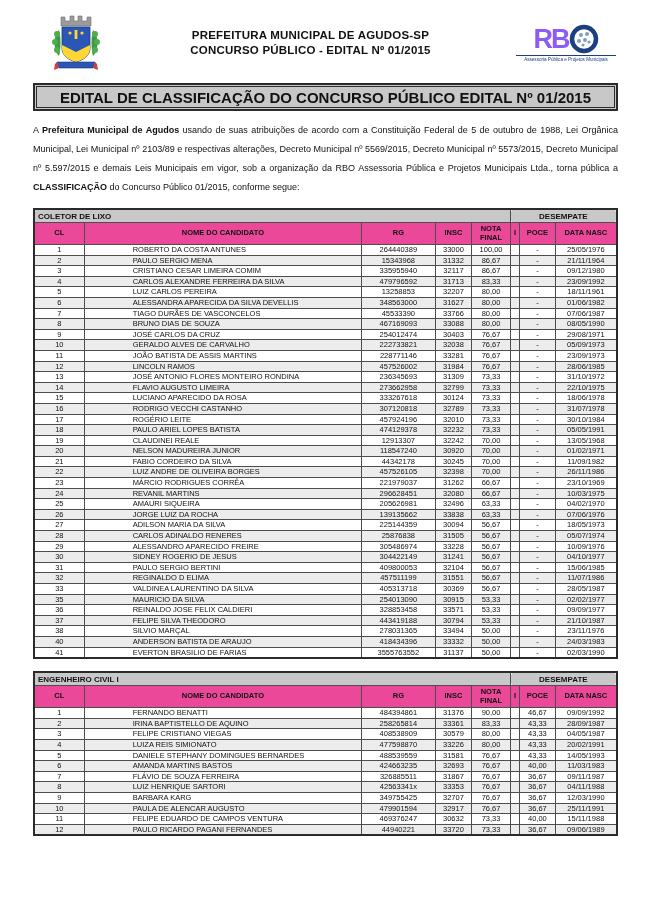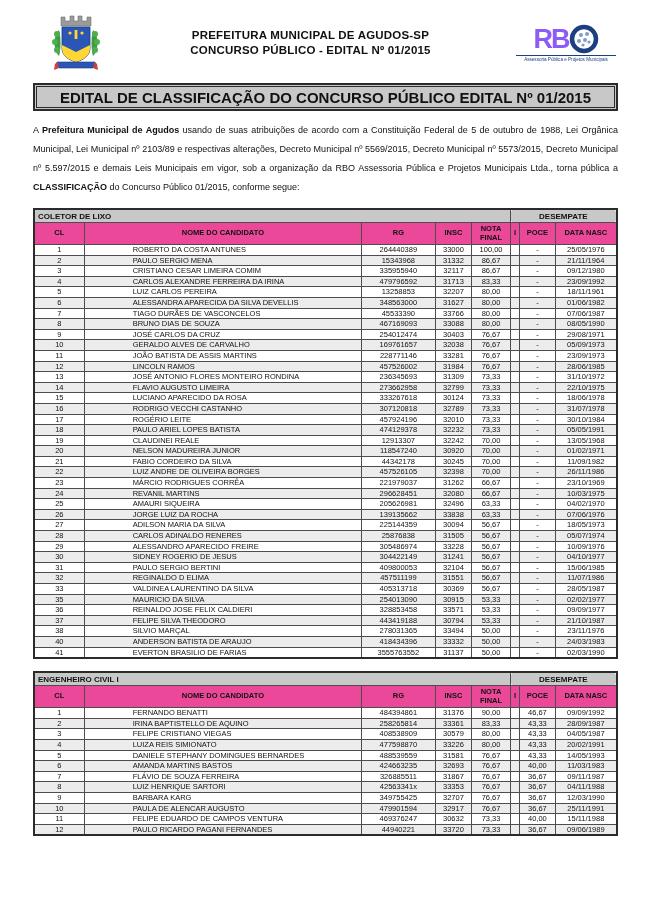--- a/index.html
+++ b/index.html
@@ -146,21 +146,21 @@
           <td class="c-nome">CRISTIANO CESAR LIMEIRA COMIM</td>
           <td class="c-rg">335955940</td>
           <td class="c-insc">32117</td>
           <td class="c-nota-final">86,67</td>
           <td class="c-i"></td>
           <td class="c-poce">-</td>
           <td class="c-data-nasc">09/12/1980</td>
         </tr>
         <tr>
           <td class="c-cl">4</td>
-          <td class="c-nome">CARLOS ALEXANDRE FERREIRA DA IRINA</td>
+          <td class="c-nome">CARLOS ALEXANDRE FERREIRA DA SILVA</td>
           <td class="c-rg">479796592</td>
           <td class="c-insc">31713</td>
           <td class="c-nota-final">83,33</td>
           <td class="c-i"></td>
           <td class="c-poce">-</td>
           <td class="c-data-nasc">23/09/1992</td>
         </tr>
         <tr>
           <td class="c-cl">5</td>
           <td class="c-nome">LUIZ CARLOS PEREIRA</td>
@@ -207,21 +207,21 @@
           <td class="c-rg">254012474</td>
           <td class="c-insc">30403</td>
           <td class="c-nota-final">76,67</td>
           <td class="c-i"></td>
           <td class="c-poce">-</td>
           <td class="c-data-nasc">29/08/1971</td>
         </tr>
         <tr>
           <td class="c-cl">10</td>
           <td class="c-nome">GERALDO ALVES DE CARVALHO</td>
-          <td class="c-rg">169761657</td>
+          <td class="c-rg">222733821</td>
           <td class="c-insc">32038</td>
           <td class="c-nota-final">76,67</td>
           <td class="c-i"></td>
           <td class="c-poce">-</td>
           <td class="c-data-nasc">05/09/1973</td>
         </tr>
         <tr>
           <td class="c-cl">11</td>
           <td class="c-nome">JOÃO BATISTA DE ASSIS MARTINS</td>
           <td class="c-rg">228771146</td>

